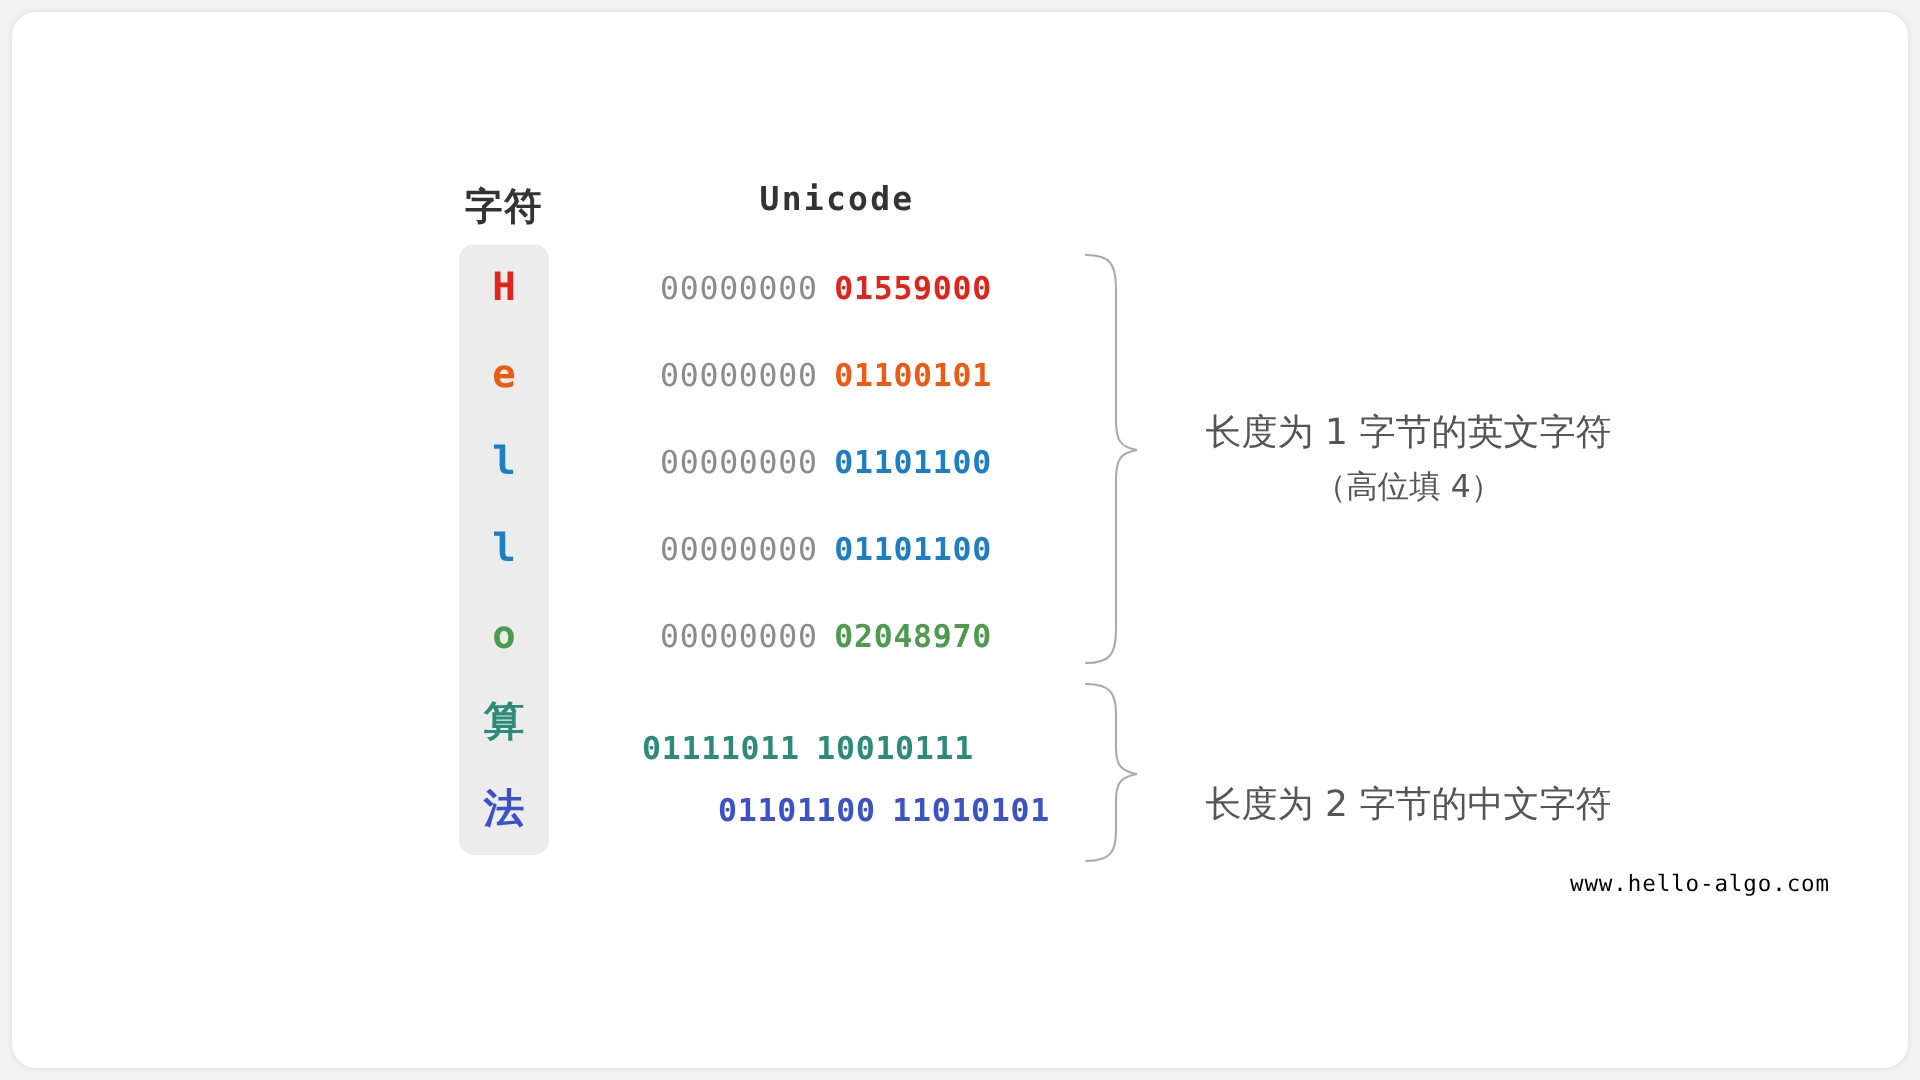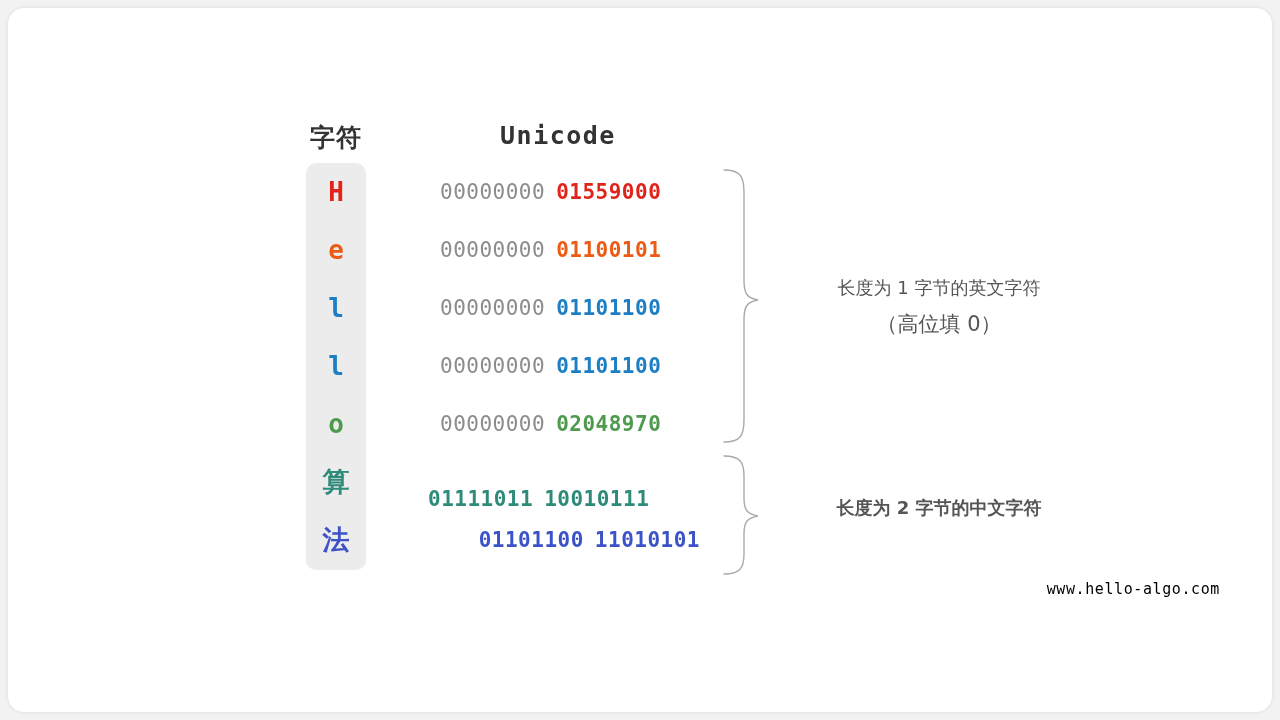--- a/index.html
+++ b/index.html
@@ -52,21 +52,21 @@
     text-align: center;
     font-size: 25px;
     font-family: "Liberation Sans", "DejaVu Sans", sans-serif;
     letter-spacing: 1px;
   }
   #header-unicode {
     left: 420px;
     top: 113px;
     width: 260px;
     text-align: center;
-    font-size: 25px;
+    font-size: 22px;
     font-family: "DejaVu Sans Mono", "Liberation Mono", monospace;
     letter-spacing: 1.5px;
   }
 
   
   #char-column {
     position: absolute;
     left: 298px;
     top: 155px;
     width: 60px;
@@ -122,24 +122,24 @@
   }
 
   
   .annotation {
     position: absolute;
     color: #555555;
     font-family: "DejaVu Sans", "Liberation Sans", sans-serif;
     text-align: center;
     white-space: nowrap;
   }
-  .annotation .line1 { font-size: 18px; line-height: 36px; }
+  .annotation .line1 { font-size: 24px; line-height: 36px; }
   .annotation .line2 { font-size: 21px; line-height: 36px; }
   #annotation-1 { left: 736px; top: 262px; width: 390px; }
-  #annotation-2 { left: 736px; top: 482px; width: 390px; font-weight: bold; }
+  #annotation-2 { left: 736px; top: 510px; width: 390px; }
 
   
   #watermark {
     position: absolute;
     right: 52px;
     bottom: 22px;
     font-family: "DejaVu Sans Mono", "Liberation Mono", monospace;
     font-size: 15px;
     color: #000000;
     letter-spacing: 0.6px;
@@ -177,21 +177,21 @@
 
     <svg id="braces" viewBox="0 0 52 420">
 
       <path d="M 10 12 C 26 12, 30 18, 30 34 L 30 122 C 30 136, 33 140, 44 142 C 33 144, 30 148, 30 162 L 30 262 C 30 278, 26 284, 10 284" fill="none" stroke="#aaaaaa" stroke-width="1.4" stroke-linecap="round"></path>
 
       <path d="M 10 298 C 26 298, 30 304, 30 318 L 30 340 C 30 352, 33 356, 44 358 C 33 360, 30 364, 30 376 L 30 396 C 30 410, 26 416, 10 416" fill="none" stroke="#aaaaaa" stroke-width="1.4" stroke-linecap="round"></path>
     </svg>
 
     <div class="annotation" id="annotation-1">
       <div class="line1">长度为 1 字节的英文字符</div>
-      <div class="line2">（高位填 0）</div>
+      <div class="line2">（高位填 4）</div>
     </div>
     <div class="annotation" id="annotation-2">
       <div class="line1">长度为 2 字节的中文字符</div>
     </div>
 
     <div id="watermark">www.hello-algo.com</div>
 
   </div>
 </div>
 

